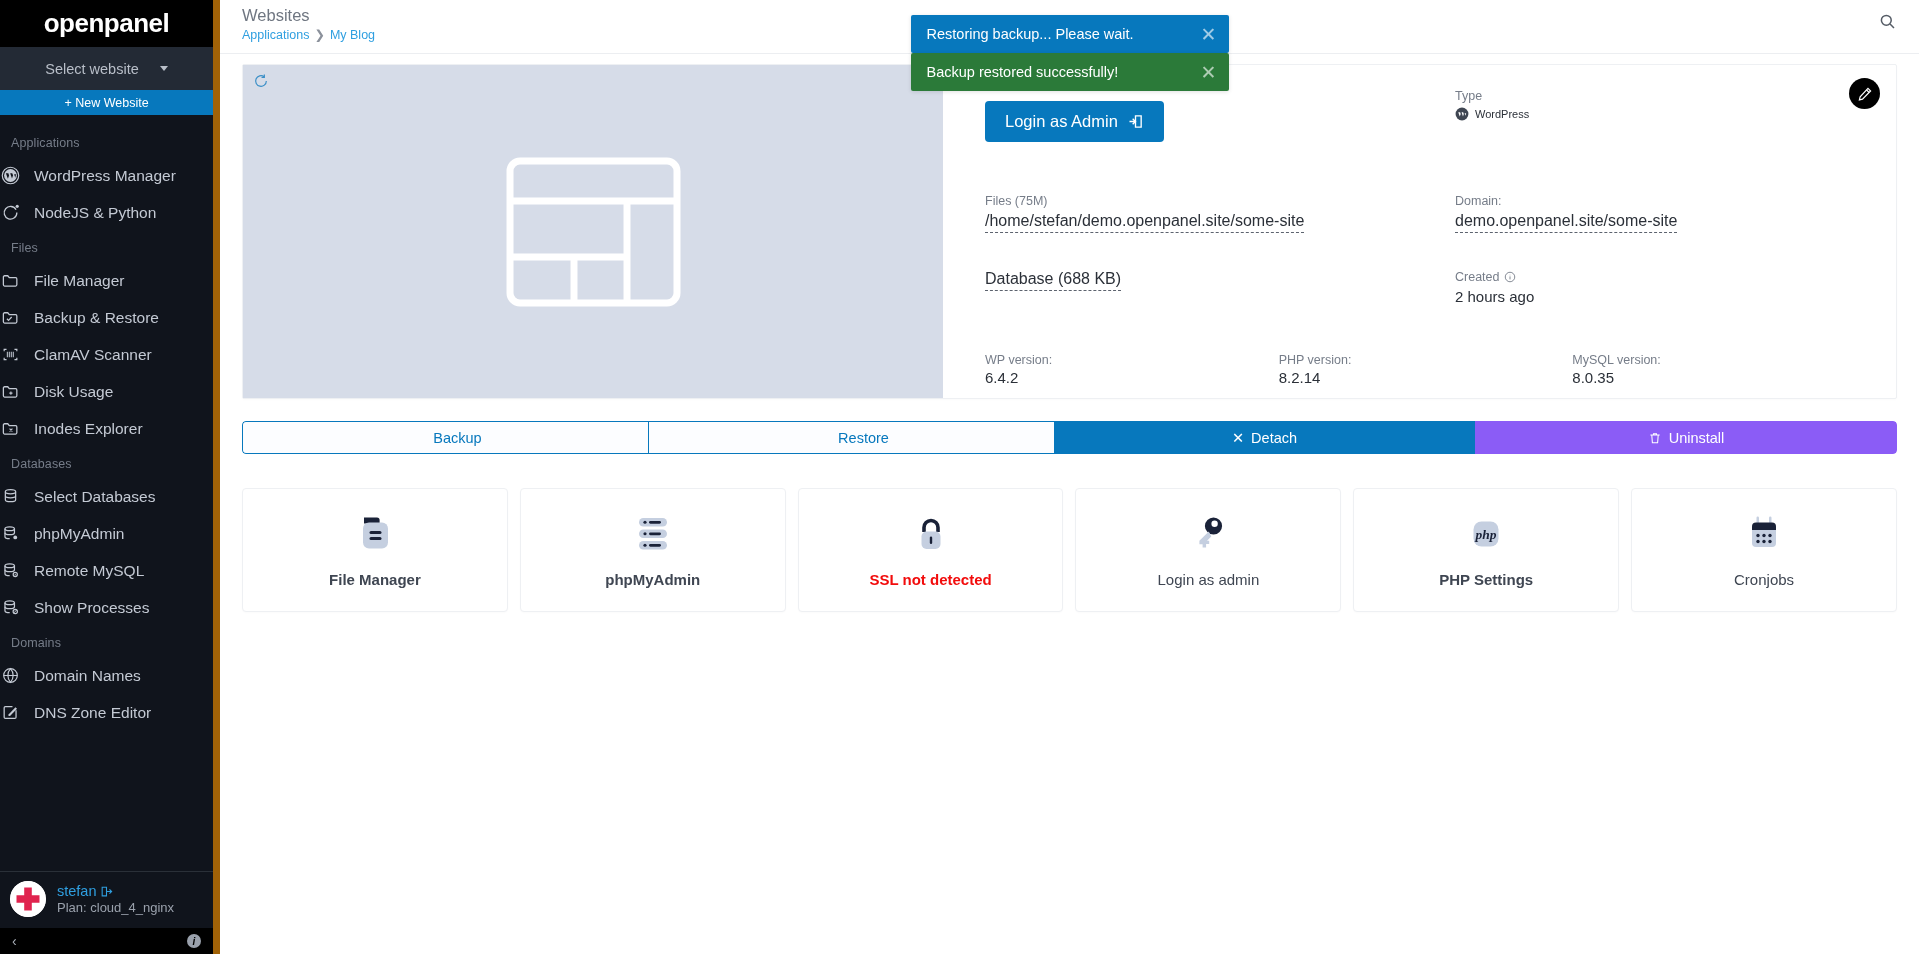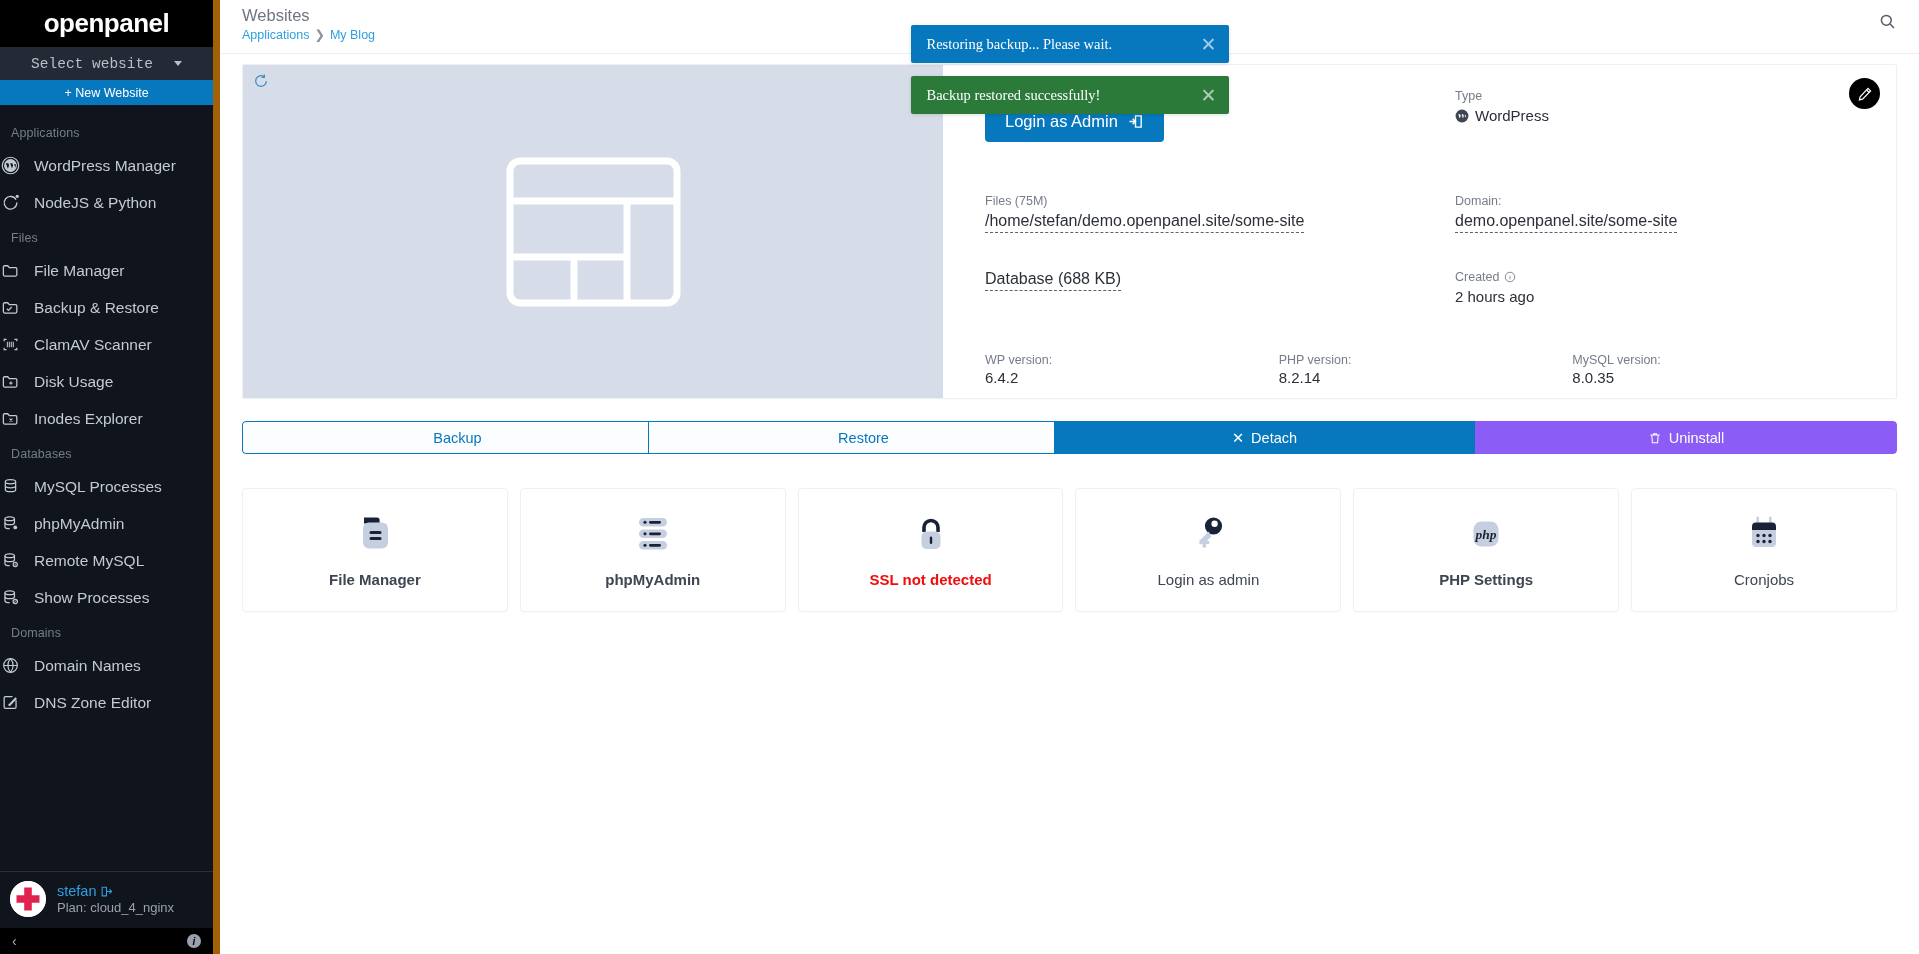--- a/index.html
+++ b/index.html
@@ -20,23 +20,23 @@
     position: relative;
     border-right: 7px solid #a16207;
   }
   .brand-wrap {
     height: 47px; background: #000000;
     display: flex; align-items: center; justify-content: center;
   }
   .brand { color: #fff; font-size: 26px; font-weight: bold; letter-spacing: -0.5px; }
 
   .site-select {
-    height: 33px; background: #232a35;
+    height: 43px; background: #232a35;
     display: flex; align-items: center; justify-content: center;
-    gap: 21px; cursor: pointer; font-family: Liberation Mono, monospace;
+    gap: 21px; cursor: pointer;
   }
   .site-select .lbl { color: #b9bfc9; font-size: 14.5px; }
   .chev { width: 0; height: 0; border-left: 4.5px solid transparent;
           border-right: 4.5px solid transparent; border-top: 5px solid #b9bfc9; }
 
   .new-site {
     height: 25px; background: #0778bd;
     display: flex; align-items: center; justify-content: center;
     color: #fff; font-size: 12.5px; cursor: pointer; gap: 4px;
   }
@@ -127,21 +127,21 @@
     font-family: "Liberation Sans", sans-serif;
   }
 
   .fld-label { color: #767d89; font-size: 12.5px; margin-bottom: 4px; }
   .fld-label.inline { display: flex; align-items: center; gap: 5px; }
   .fld-value { color: #2b3038; font-size: 15px; }
   .dotted {
     border-bottom: 1px dashed #5c636e; padding-bottom: 2px;
     display: inline-block; cursor: pointer; color: #2b3038;
   }
-  .type-row { display: flex; align-items: center; gap: 6px; color: #2b3038; font-size: 15px; }
+  .type-row { display: flex; align-items: center; gap: 6px; color: #2b3038; font-size: 11px; }
 
   .row2 { display: flex; margin-top: 52px; }
   .row2 .c1 { flex: 0 0 470px; }
   .row2 .c2 { flex: 1; }
   .row3 { display: flex; margin-top: 37px; }
   .row3 .c1 { flex: 0 0 470px; }
   .row3 .c2 { flex: 1; }
 
   .versions { display: flex; margin-top: 48px; }
   .versions > div { flex: 1; }
@@ -183,24 +183,23 @@
     justify-content: center; gap: 13px; cursor: pointer;
     box-shadow: 0 1px 2px rgba(0,0,0,0.02);
   }
   .tile-label { font-size: 15px; font-weight: bold; color: #3f4652; }
   .tile-label.danger { color: #f20c0c; }
   .tile-label.plain { font-weight: normal; color: #3f4652; }
   .tile-ico { height: 46px; display: flex; align-items: center; justify-content: flex-start; }
 
   
   .toast-stack {
-    position: absolute; top: 25px; left: 50%; transform: translateX(-50%);
-    display: flex; flex-direction: column; gap: 13px; z-index: 50;
+    position: absolute; top: 15px; left: 50%; transform: translateX(-50%);
+    display: flex; flex-direction: column; z-index: 50;
     align-items: center;
-    font-family: Liberation Serif, serif;
   }
   .toast {
     min-width: 318px; height: 38px; border-radius: 2px;
     display: flex; align-items: center; justify-content: space-between;
     padding: 0 12px 0 16px; color: #fff; font-size: 14.5px;
     box-shadow: 0 1px 4px rgba(0,0,0,0.12);
   }
   .toast.info { background: #0778bd; }
   .toast.success { background: #2b7a39; }
   .toast-x { color: rgba(255,255,255,0.62); font-size: 19px; cursor: pointer;
@@ -305,21 +304,21 @@
       <div class="nav-group-title">Databases</div>
 
       <div class="nav-item">
         <span class="nav-ico">
           <svg width="19" height="19" viewBox="0 0 24 24" fill="none" stroke="#c4cad4" stroke-width="1.55">
               <ellipse cx="12" cy="6" rx="6.5" ry="2.6"></ellipse>
               <path d="M5.5 6v5c0 1.4 2.9 2.6 6.5 2.6s6.5-1.2 6.5-2.6V6"></path>
               <path d="M5.5 11v5c0 1.4 2.9 2.6 6.5 2.6s6.5-1.2 6.5-2.6v-5"></path>
             </svg>
         </span>
-        <span>MySQL Processes</span>
+        <span>Select Databases</span>
       </div>
 
       <div class="nav-item">
         <span class="nav-ico">
           <svg width="19" height="19" viewBox="0 0 24 24" fill="none" stroke="#c4cad4" stroke-width="1.55">
               <ellipse cx="11" cy="6" rx="6" ry="2.5"></ellipse>
               <path d="M5 6v5c0 1.4 2.7 2.5 6 2.5s6-1.1 6-2.5V6"></path>
               <path d="M5 11v5c0 1.4 2.7 2.5 6 2.5"></path>
               <circle cx="18" cy="17" r="2.4" fill="#c4cad4" stroke="none"></circle>
             </svg>

